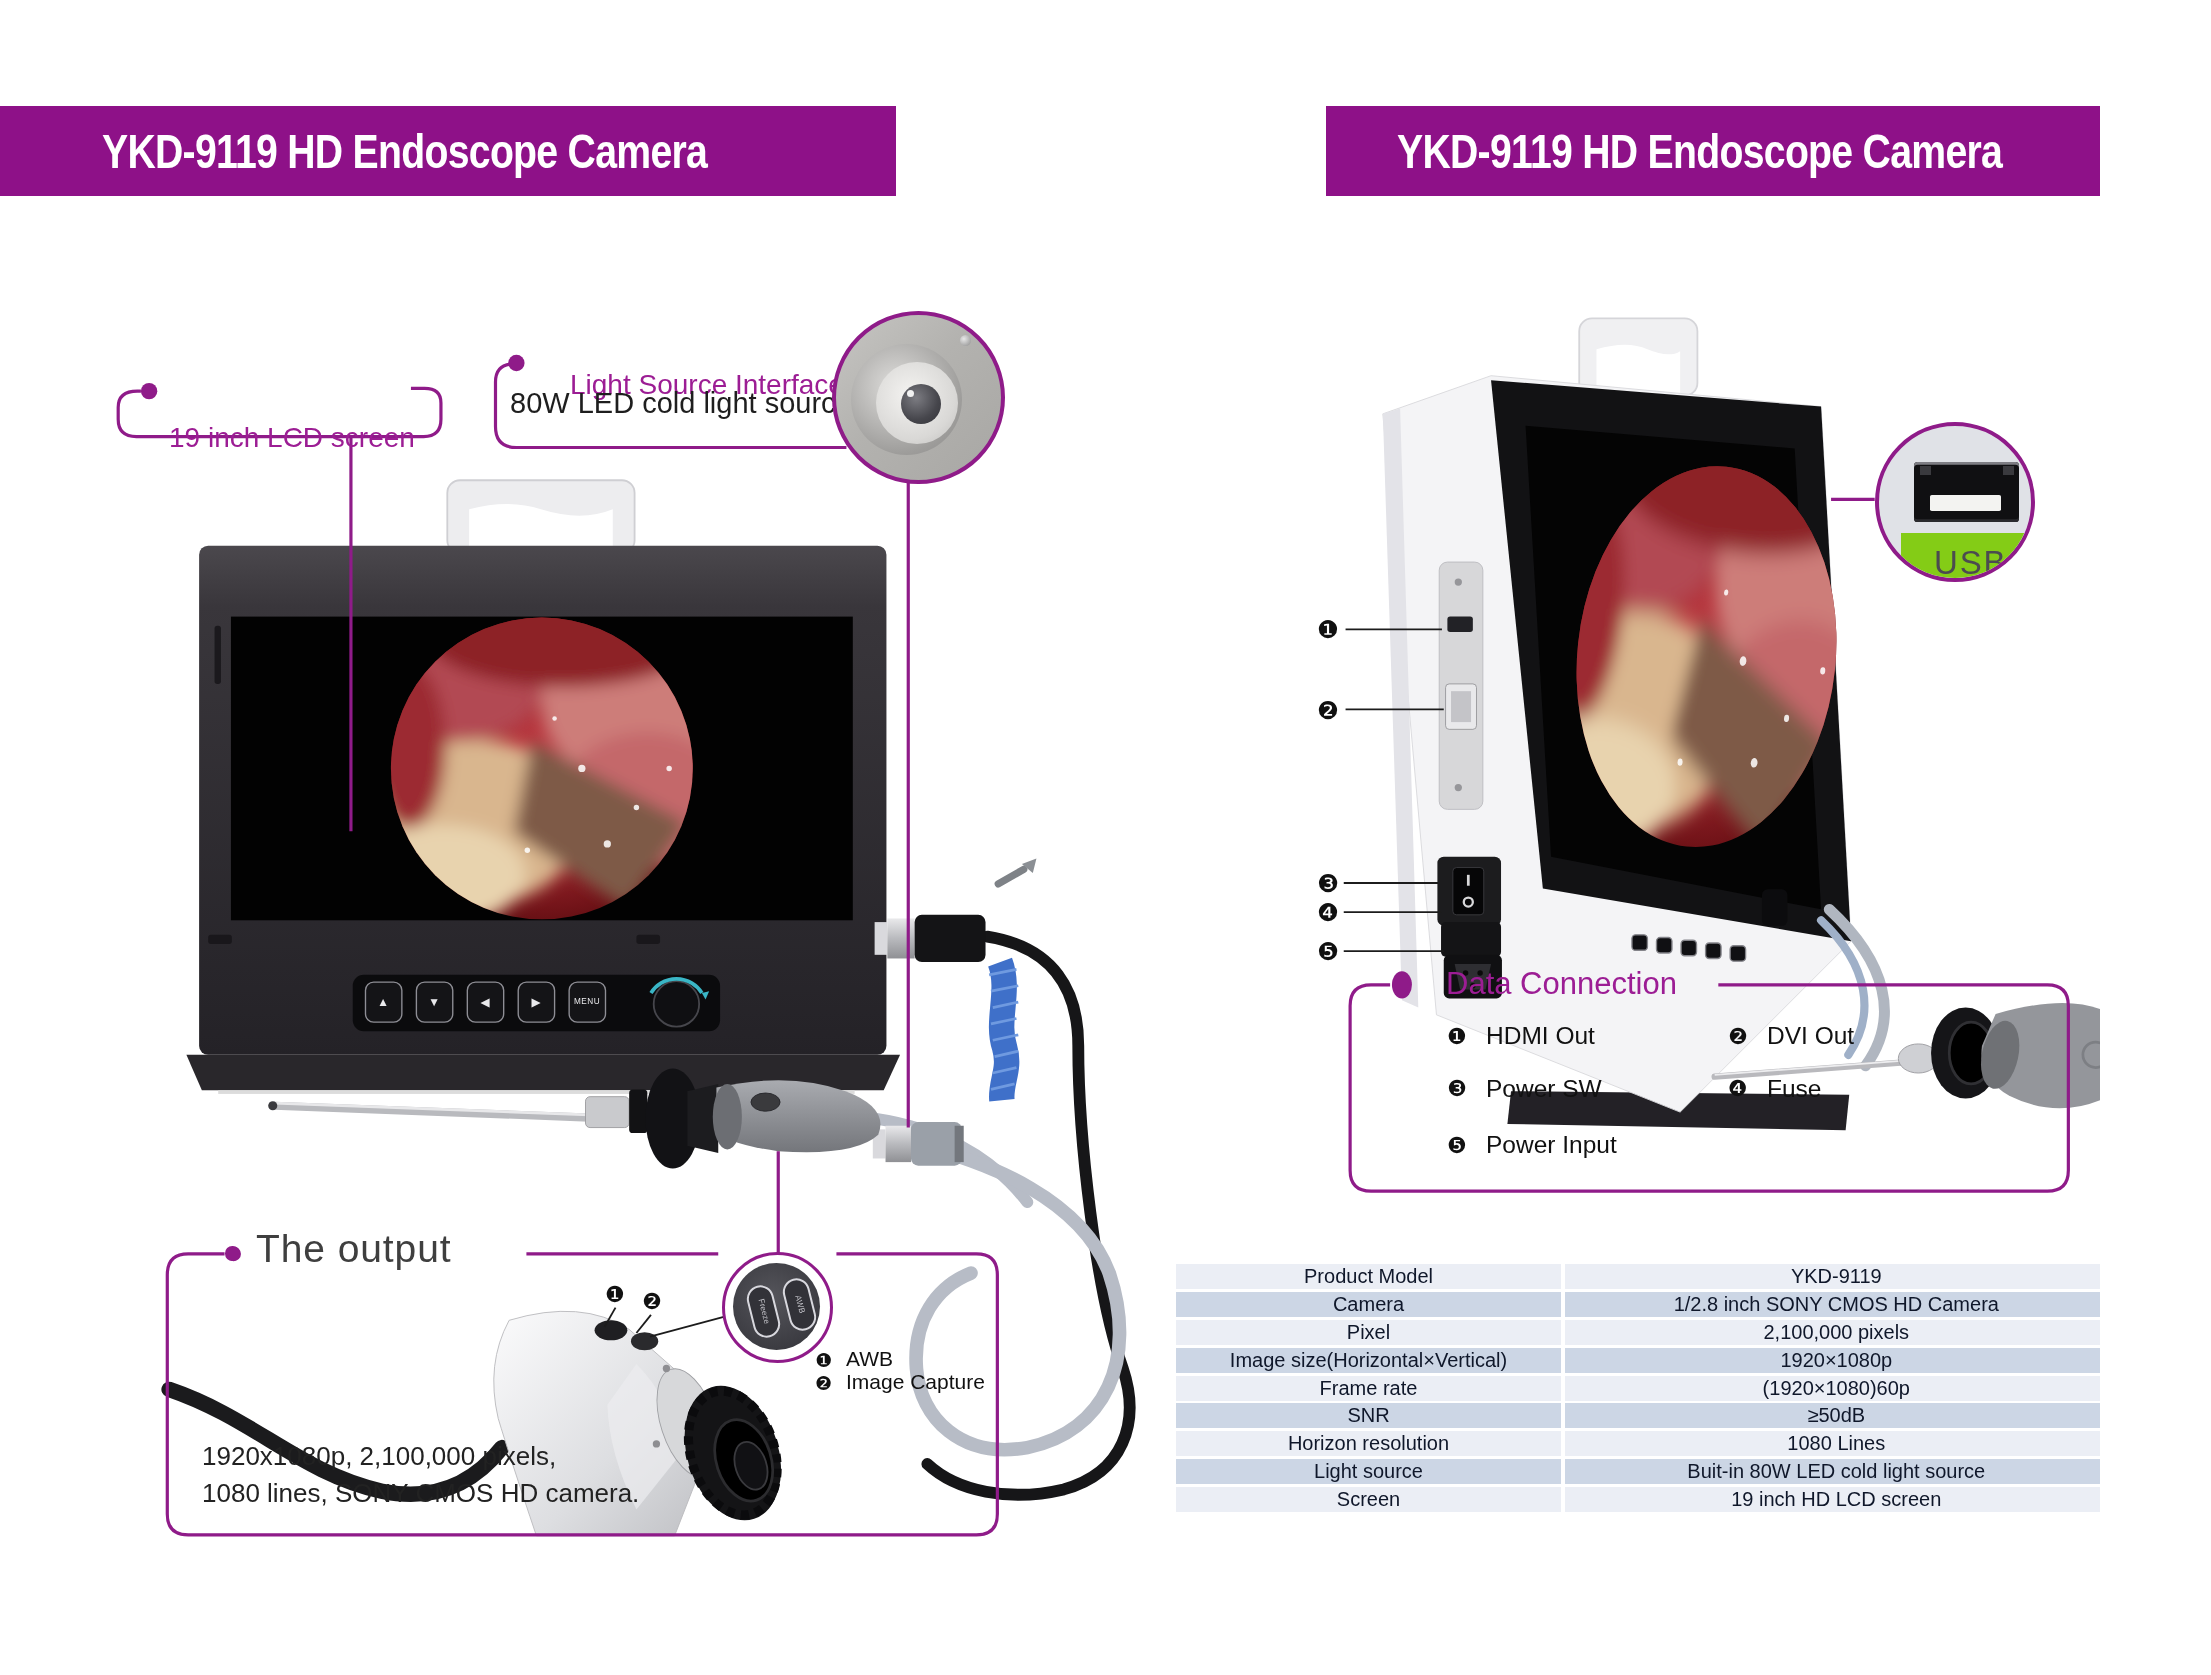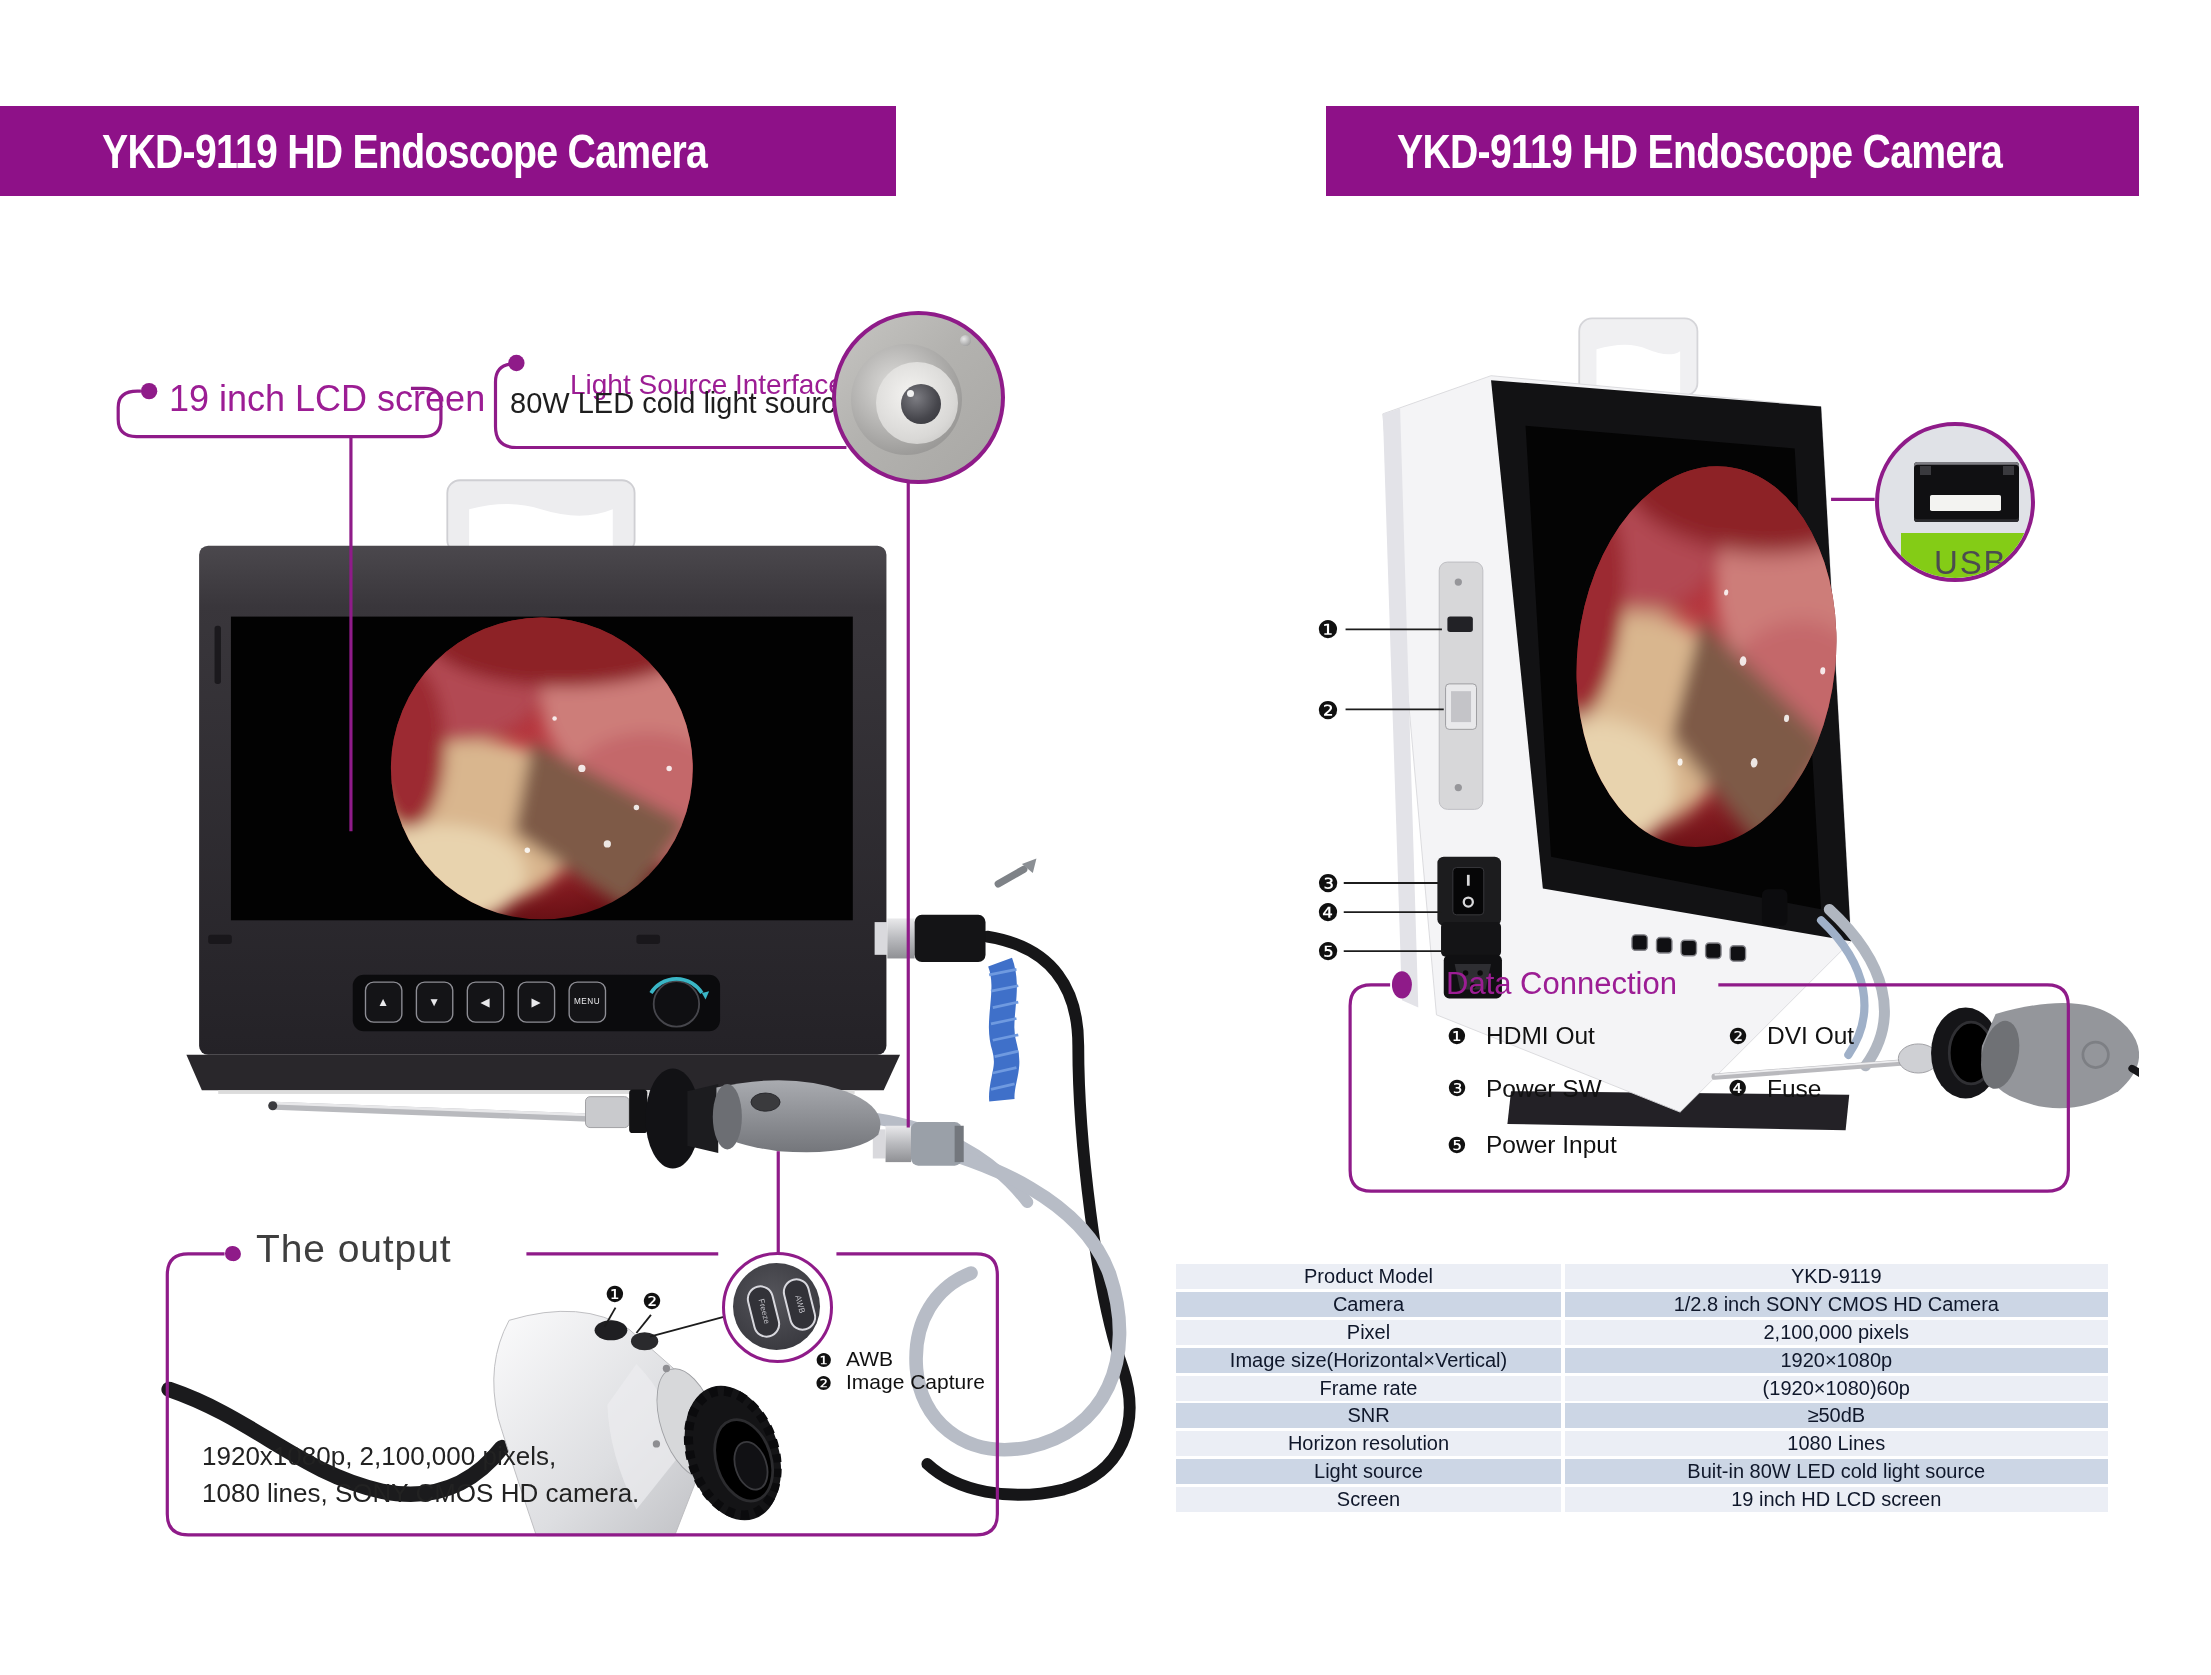--- a/index.html
+++ b/index.html
@@ -1,32 +1,32 @@
 <!DOCTYPE html>
 <html style="font-size:14.5px"><head>
 <meta charset="utf-8">
 <style>
   html,body{margin:0;padding:0;background:#ffffff;}
   .canvas{position:relative;width:2100px;height:1676px;background:#fff;overflow:hidden;
-          font-family:"Liberation Sans","DejaVu Sans",sans-serif;padding-left:39px;}
+          font-family:"Liberation Sans","DejaVu Sans",sans-serif;}
   .abs{position:absolute;}
   svg{position:absolute;left:0;top:0;}
 
   
   .band{position:absolute;top:106px;height:90px;background:#8e1188;}
   .band-title{font-weight:bold;color:#fff;font-size:49px;white-space:nowrap;
               transform:scaleX(0.80);transform-origin:left center;display:inline-block;
               letter-spacing:-0.9px;}
   .band .vcenter{display:flex;align-items:center;height:100%;}
 
   
   .mag{color:#9c1d94;}
   .p-dot{position:absolute;background:#8f1b89;border-radius:50%;}
 
-  .lcd-label{font-size:36px;}
+  .lcd-label{font-size:28px;margin-top:44px;}
   .ls-title{font-size:28px;}
   .ls-desc{font-size:29px;color:#1e1e1e;}
 
   .cam-title{font-size:39px;color:#3f3f3f;letter-spacing:0.9px;}
   .cam-desc{font-size:26px;color:#222;line-height:36px;text-align:center;}
   .cam-marker{font-size:22px;color:#111;}
   .cam-legend-num{font-size:19px;color:#111;}
   .cam-legend-label{font-size:21px;color:#111;}
 
   .dc-title{font-size:31px;}

